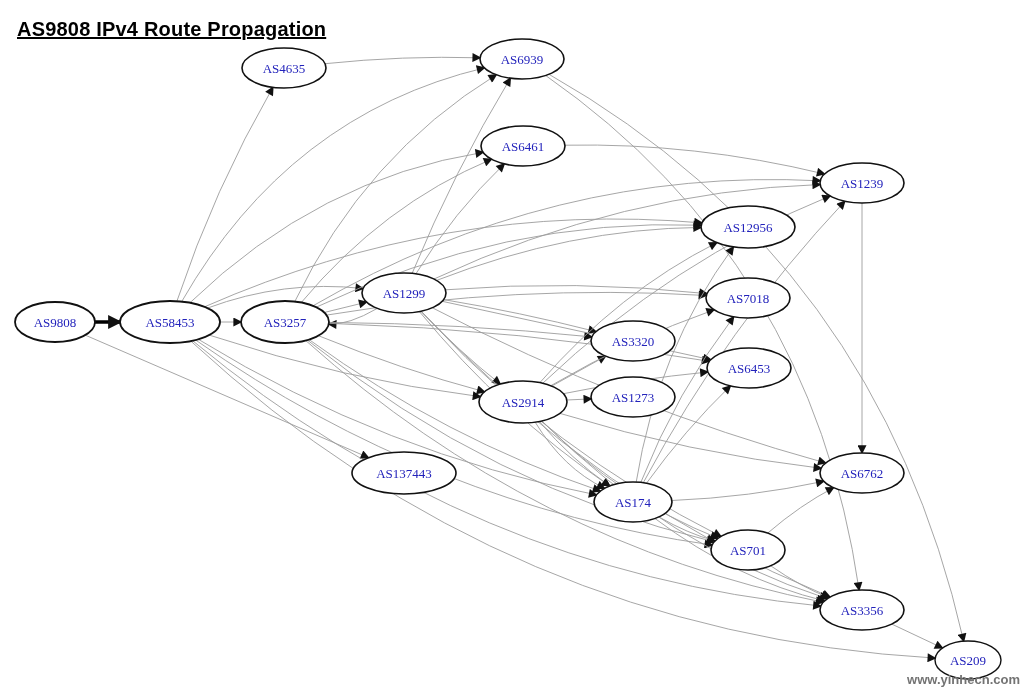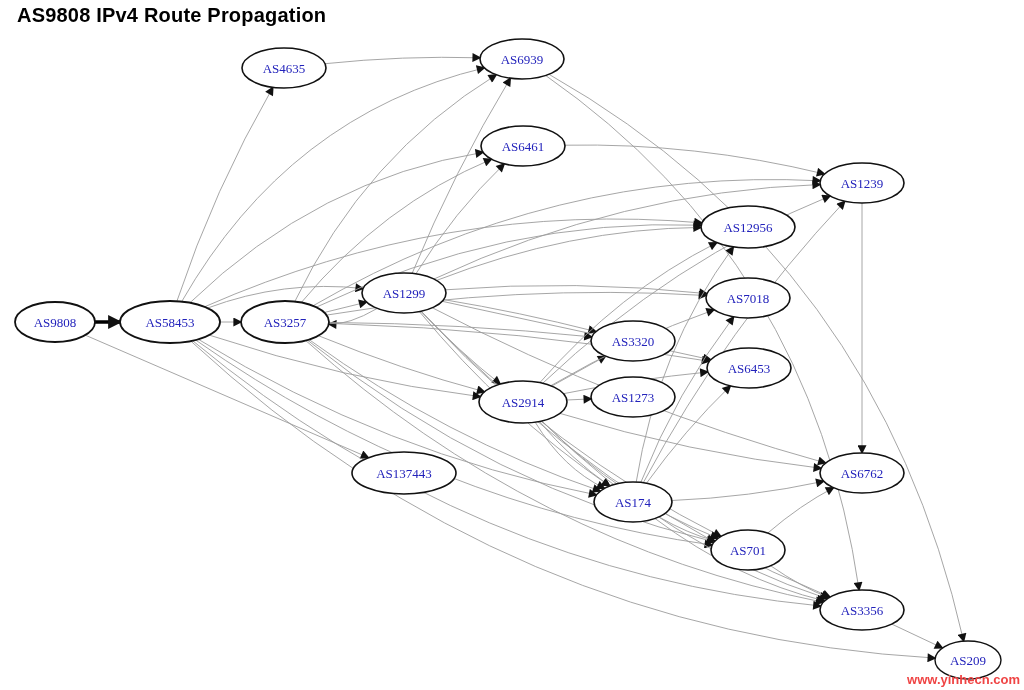--- a/index.html
+++ b/index.html
@@ -7,34 +7,35 @@
     position: relative;
     width: 1024px;
     height: 690px;
     background: #ffffff;
     overflow: hidden;
     font-family: "Liberation Sans", sans-serif;
   }
   #page-title {
     position: absolute;
     left: 17px;
-    top: 4px;
+    top: 18px;
     font-size: 20px;
     font-weight: bold;
     color: #000000;
+    text-decoration: underline;
     letter-spacing: 0.2px;
   }
   #graph-svg { position: absolute; left: 0; top: 0; display: block; }
   #watermark {
     position: absolute;
     right: 4px;
     bottom: 3px;
     font-size: 13px;
     font-weight: bold;
-    color: #ef4444;
+    color: #737373;
   }
   .node-label {
     font-family: "Liberation Serif", "DejaVu Serif", serif;
     font-size: 13px;
     text-anchor: middle;
   }
 </style>
 </head>
 <body>
 

